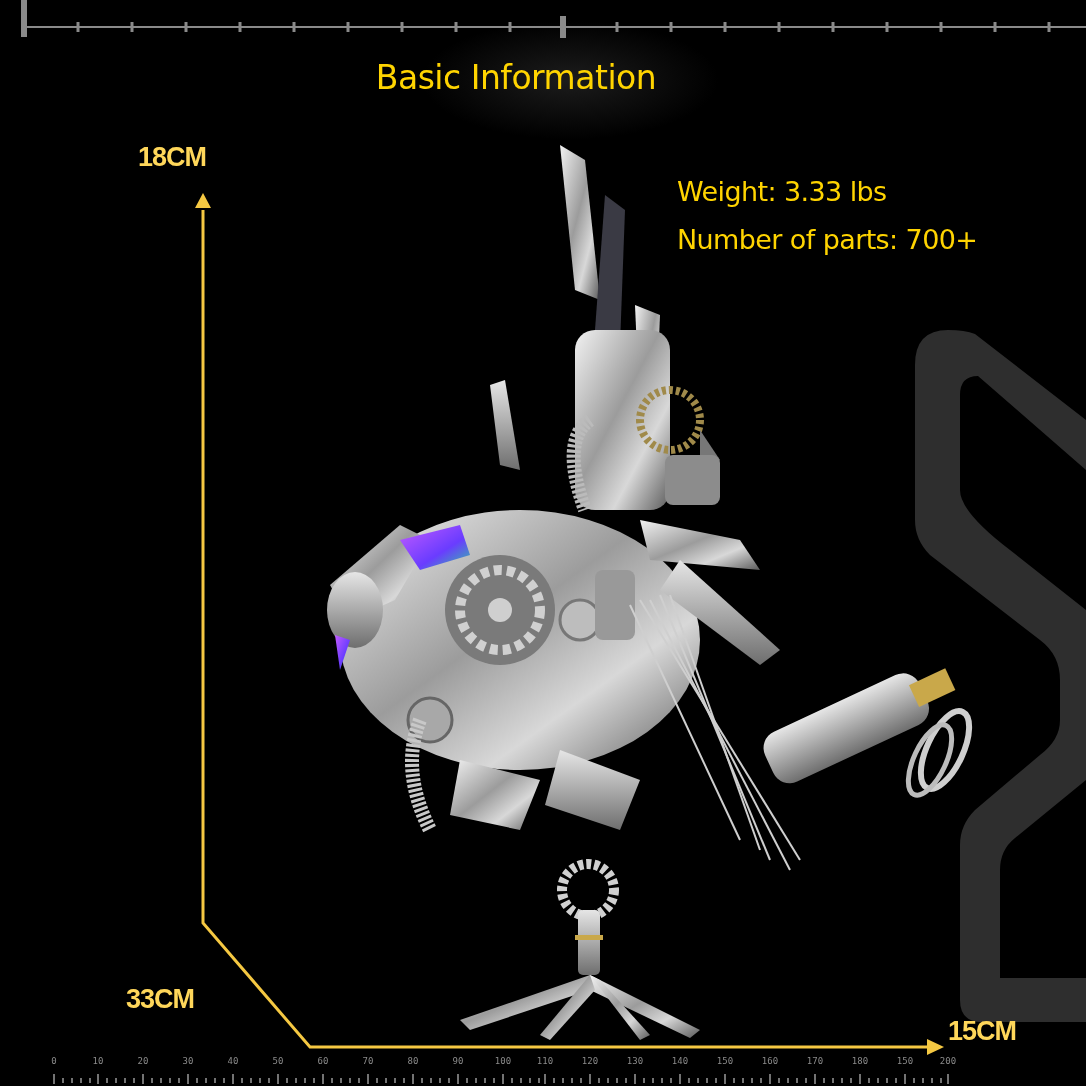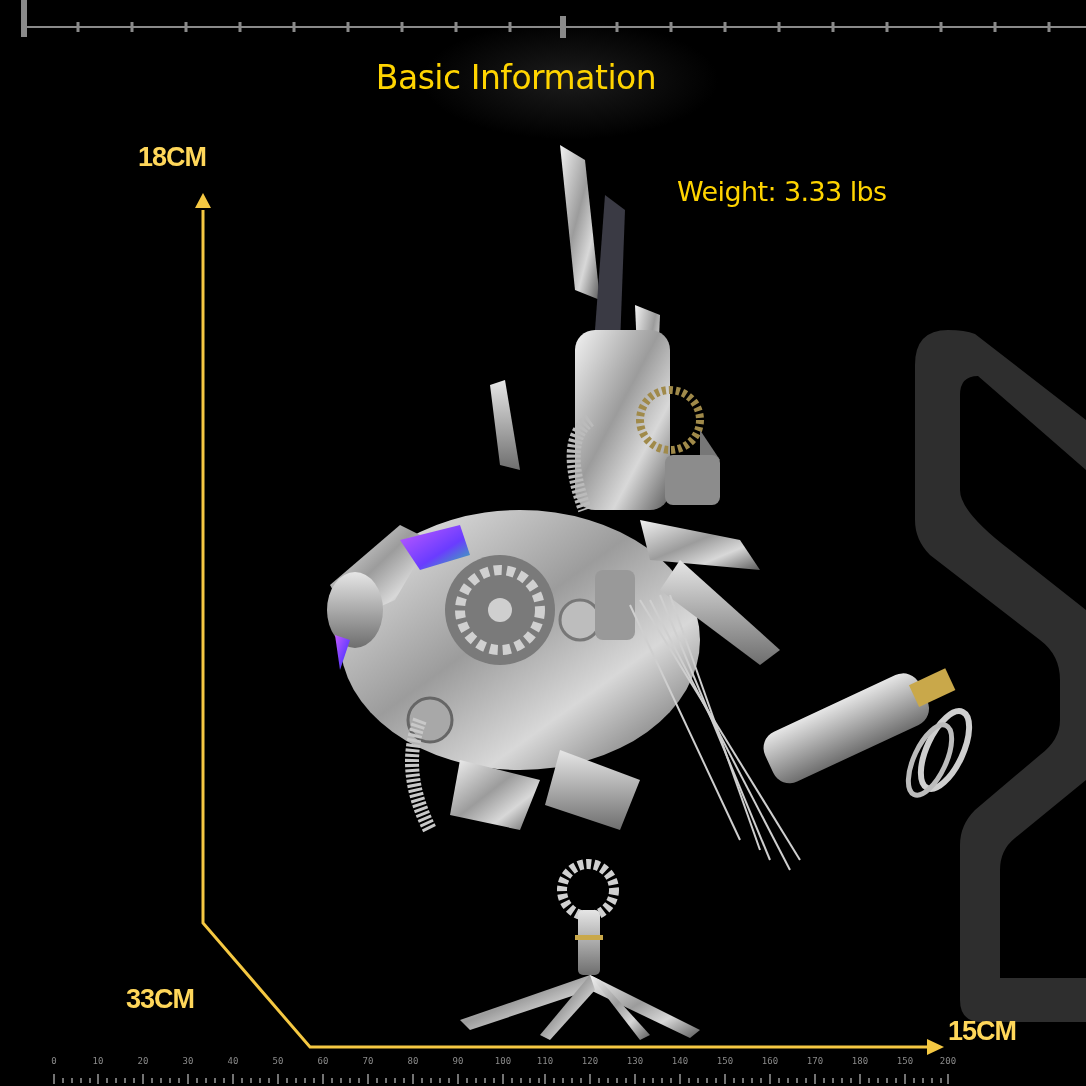--- a/index.html
+++ b/index.html
@@ -250,20 +250,21 @@
       <path d="M 590 975 L 540 1035 L 550 1040 L 595 990 Z"></path>
       <path d="M 590 975 L 640 1040 L 650 1035 L 600 980 Z"></path>
     </g>
   </g>
 </svg>
 
 <div class="abs title">Basic Information</div>
 
 <div class="abs specs">
   <div class="spec">Weight: 3.33 lbs</div>
+  <div class="spec">Number of parts: 700+</div>
 </div>
 
 <div class="abs dim" style="left:138px; top:142px;">18CM</div>
 <div class="abs dim" style="left:126px; top:984px;">33CM</div>
 <div class="abs dim" style="left:948px; top:1016px;text-align:center;">15CM</div>
 
 <div class="abs" style="left:0; top:1056px; width:1086px; height:14px;">
   <span class="abs ruler-label" style="left:54px">0</span>
   <span class="abs ruler-label" style="left:98px">10</span>
   <span class="abs ruler-label" style="left:143px">20</span>

